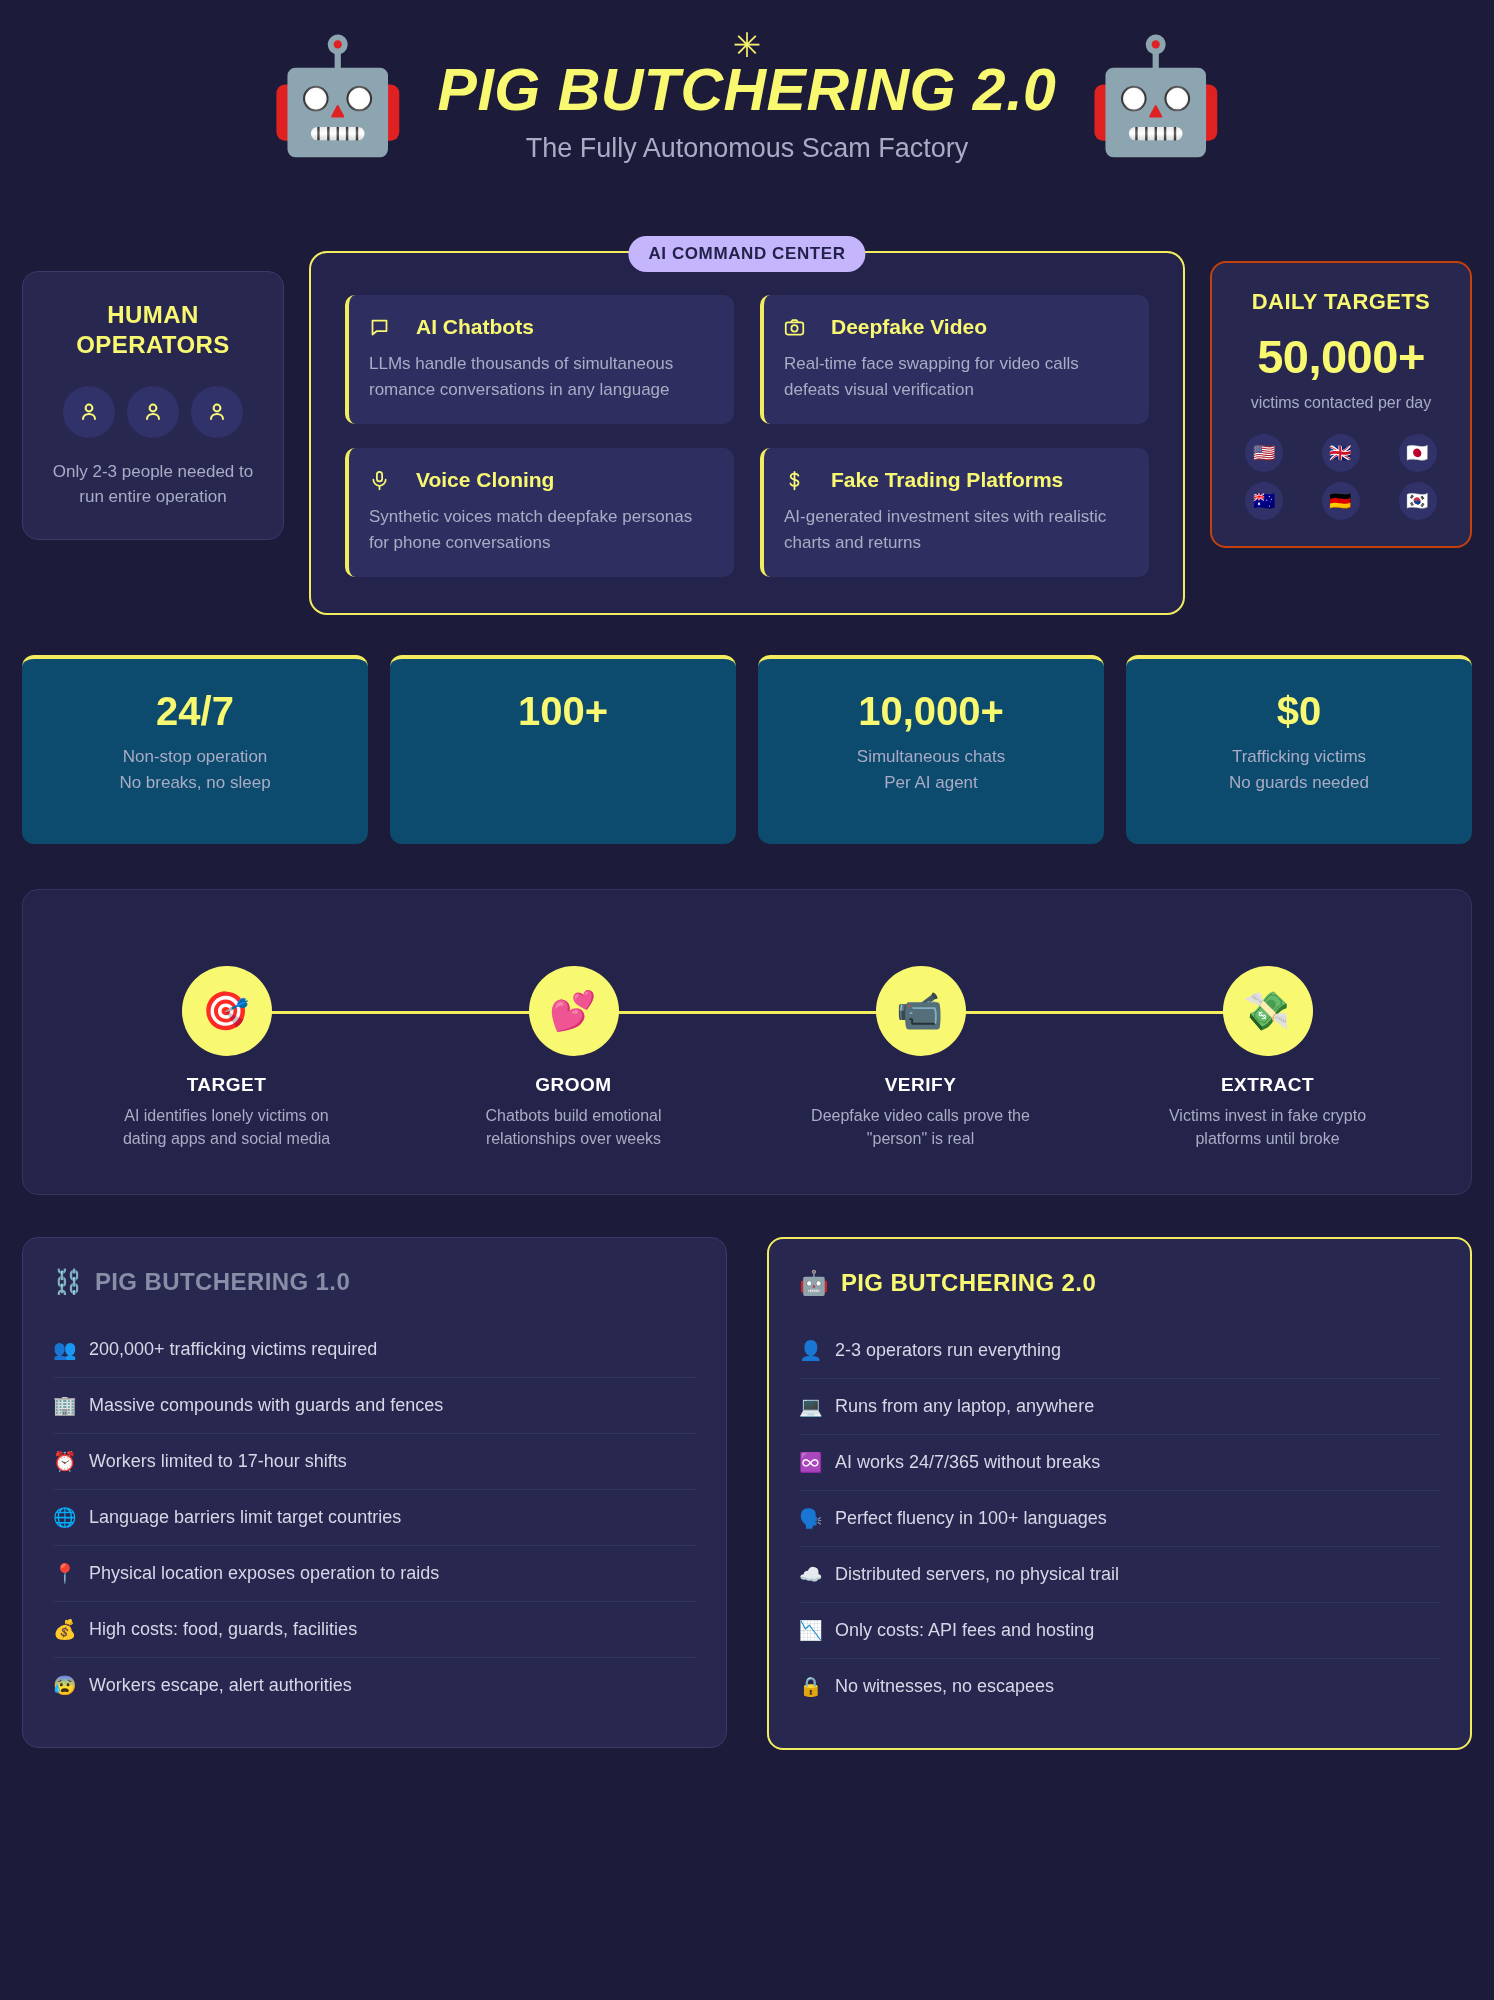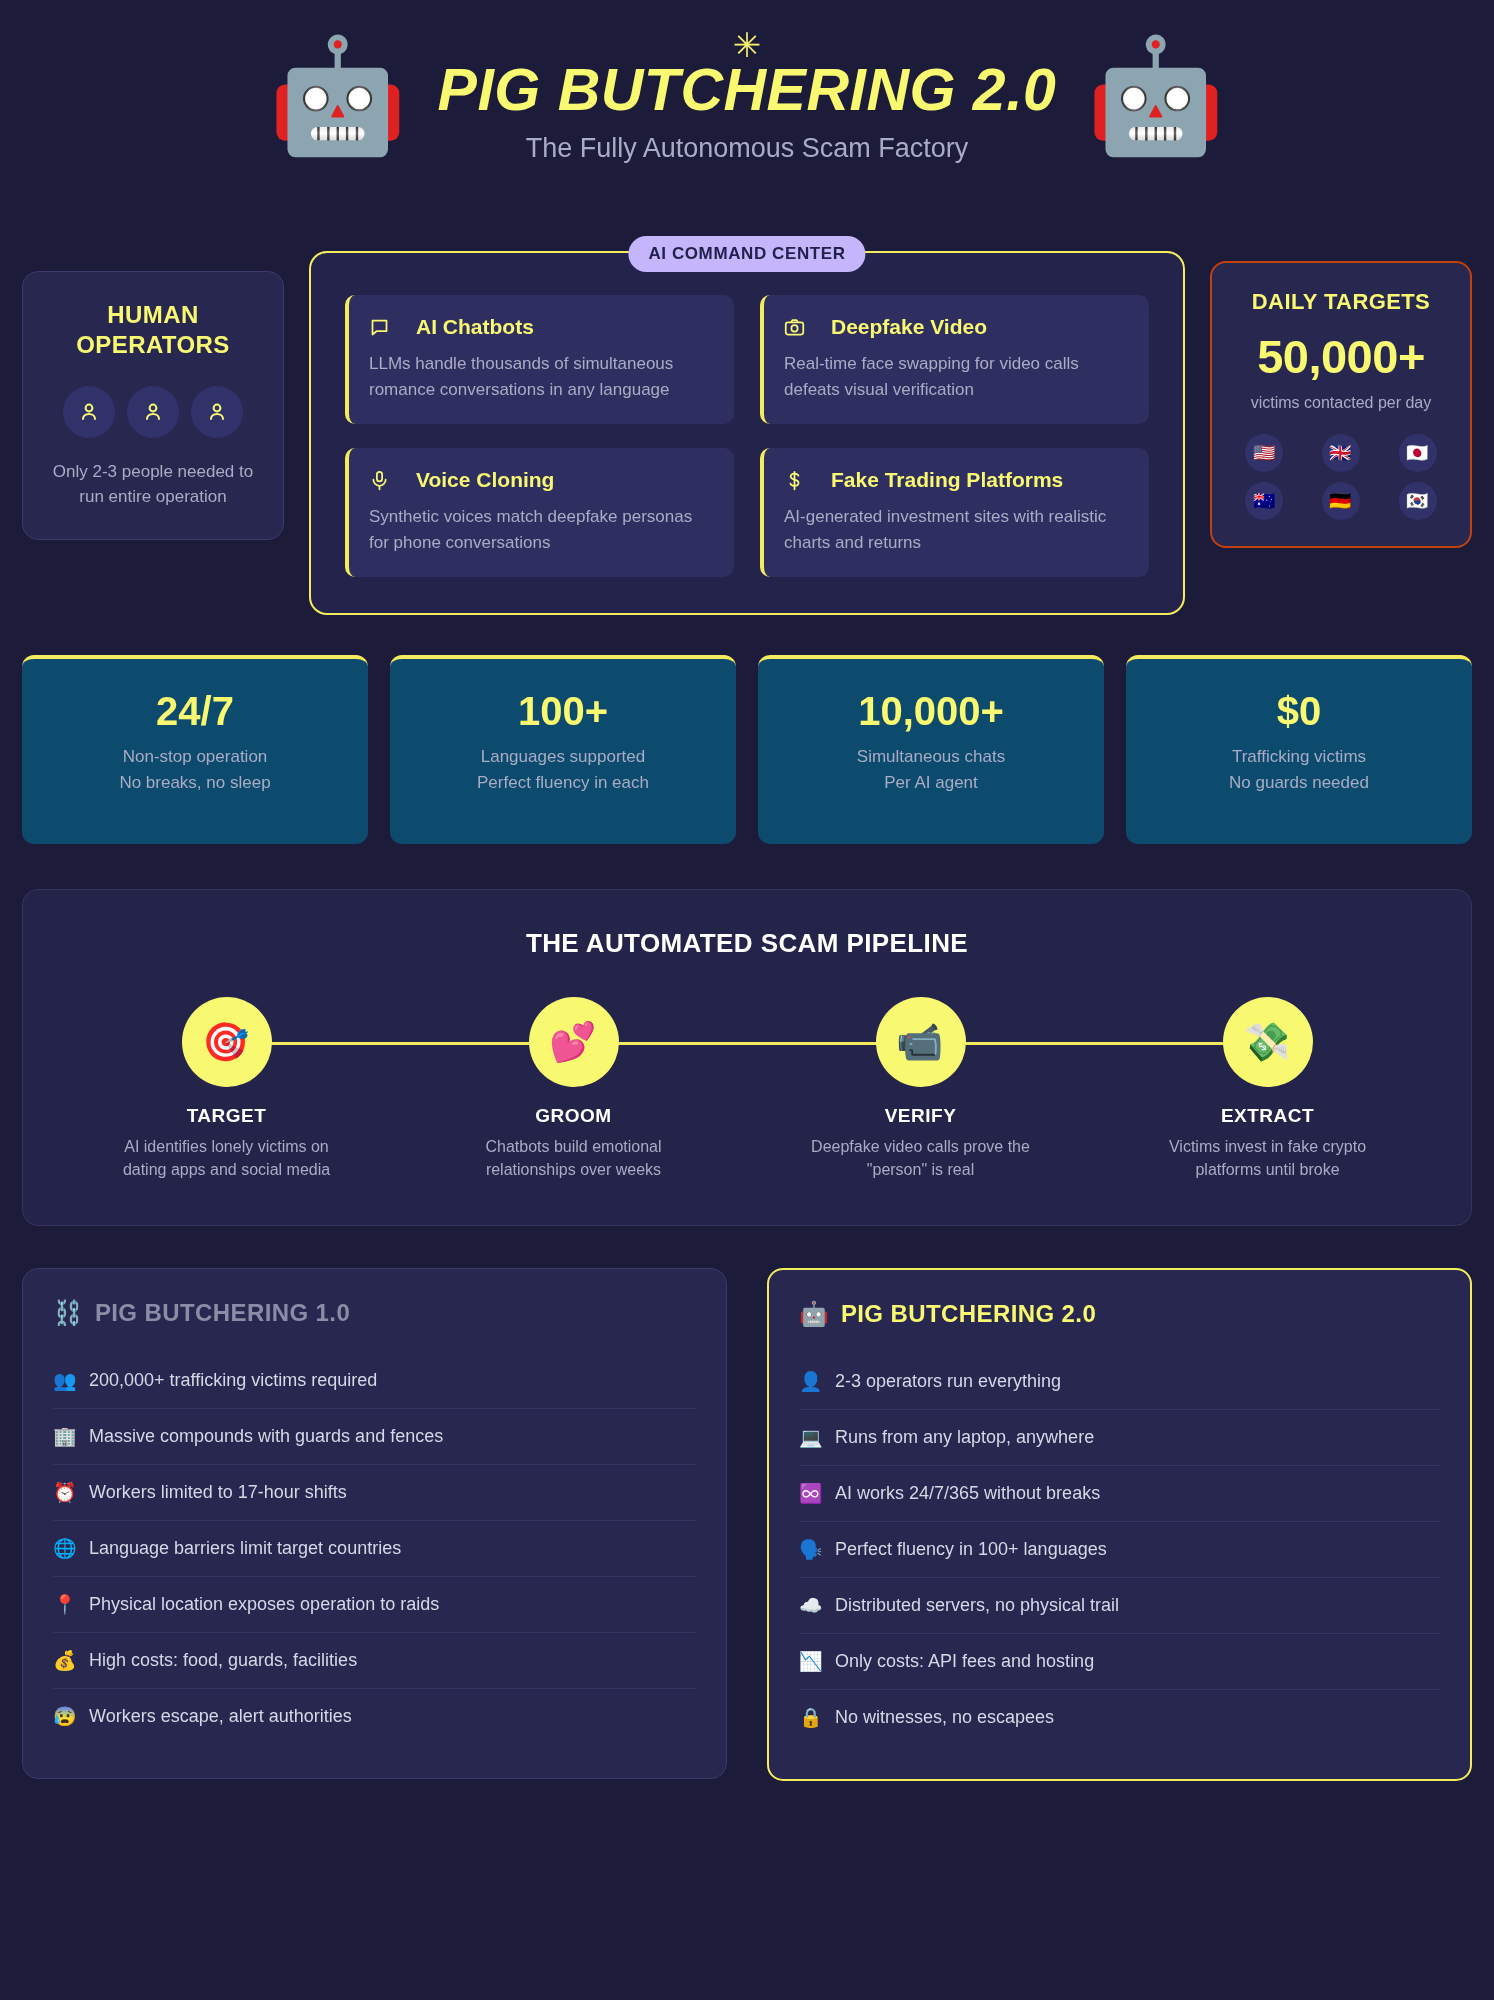--- a/index.html
+++ b/index.html
@@ -368,43 +368,38 @@
   <div class="stats-row">
     <div class="stat-card">
       <div class="stat-num">24/7</div>
       <div class="stat-lines">
         <div>Non-stop operation</div>
         <div>No breaks, no sleep</div>
       </div>
     </div>
     <div class="stat-card">
       <div class="stat-num">100+</div>
-      <div class="stat-lines">
-        <div>Languages supported</div>
-        <div>Perfect fluency in each</div>
-      </div>
     </div>
     <div class="stat-card">
       <div class="stat-num">10,000+</div>
       <div class="stat-lines">
         <div>Simultaneous chats</div>
         <div>Per AI agent</div>
       </div>
     </div>
     <div class="stat-card">
       <div class="stat-num">$0</div>
       <div class="stat-lines">
         <div>Trafficking victims</div>
         <div>No guards needed</div>
       </div>
     </div>
   </div>
 
   <div class="pipeline">
-    <div class="pipeline-title">THE AUTOMATED SCAM PIPELINE</div>
     <div class="steps">
       <div class="step">
         <div class="step-circle">🎯</div>
         <div class="step-label">TARGET</div>
         <div class="step-desc">AI identifies lonely victims on dating apps and social media</div>
       </div>
       <div class="step">
         <div class="step-circle">💕</div>
         <div class="step-label">GROOM</div>
         <div class="step-desc">Chatbots build emotional relationships over weeks</div>

